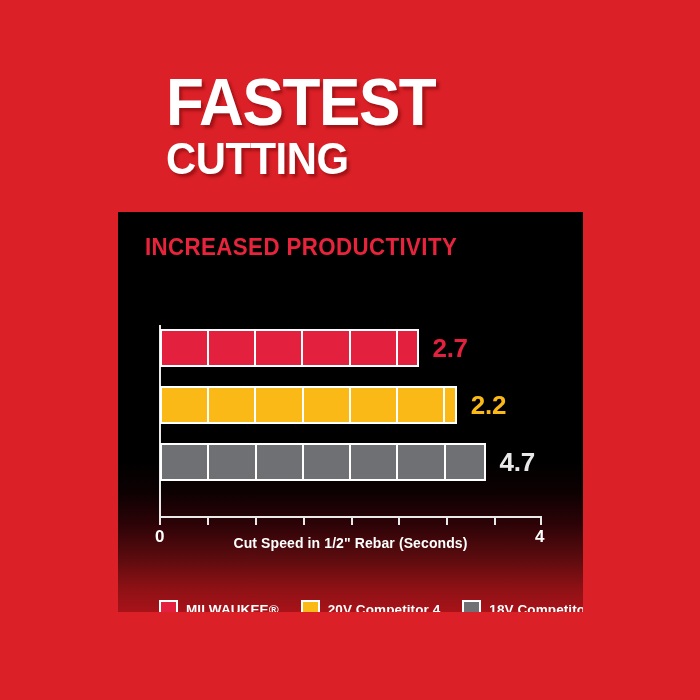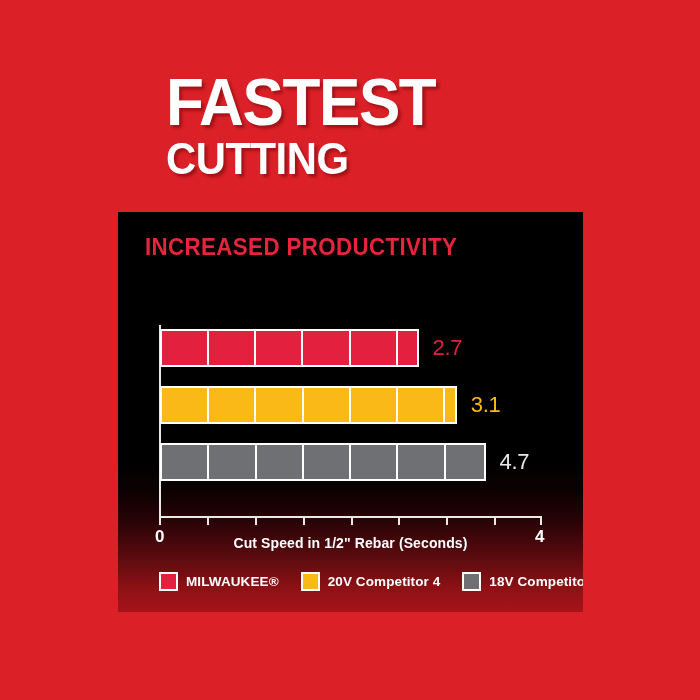--- a/index.html
+++ b/index.html
@@ -137,22 +137,22 @@
     box-sizing: border-box;
     border-right: 2px solid #ffffff;
   }
   .seg:last-child { border-right: none; }
 
   .bar-value {
     position: absolute;
     top: 50%;
     transform: translateY(-50%);
     font-family: "Liberation Sans Narrow", "Liberation Sans", sans-serif;
-    font-weight: 400;
-    font-size: 22px;
+    font-weight: 700;
+    font-size: 26px;
     letter-spacing: -0.3px;
     white-space: nowrap;
   }
 
   .axis-end-label {
     position: absolute;
     top: 202px;
     font-family: "Liberation Sans Narrow", "Liberation Sans", sans-serif;
     font-weight: 700;
     font-size: 17px;
@@ -177,20 +177,21 @@
     left: 41px;
     top: 360px;
     width: 400px;
     display: flex;
     align-items: center;
   }
   .legend-item {
     display: flex;
     align-items: center;
     margin-right: 22px;
+    margin-top: 28px;
   }
   .legend-swatch {
     width: 19px;
     height: 19px;
     box-sizing: border-box;
     border: 2px solid #ffffff;
     margin-right: 8px;
     flex: 0 0 auto;
   }
   .legend-label {
@@ -245,21 +246,21 @@
           <div class="bar-row" style="top: 61px; width: 336.825px;">
             <div class="bar" style="width: 296.825px; background: rgb(251, 185, 24);">
               <div class="seg" style="width: 47.875px; background: rgb(251, 185, 24);"></div>
               <div class="seg" style="width: 47.875px; background: rgb(251, 185, 24);"></div>
               <div class="seg" style="width: 47.875px; background: rgb(251, 185, 24);"></div>
               <div class="seg" style="width: 47.875px; background: rgb(251, 185, 24);"></div>
               <div class="seg" style="width: 47.875px; background: rgb(251, 185, 24);"></div>
               <div class="seg" style="width: 47.875px; background: rgb(251, 185, 24);"></div>
               <div class="seg" style="width: 9.575px; background: rgb(251, 185, 24);"></div>
             </div>
-            <div class="bar-value" style="left: 310.825px; color: rgb(251, 185, 24);">3.1</div>
+            <div class="bar-value" style="left: 310.825px; color: rgb(251, 185, 24);">2.2</div>
           </div>
           <div class="bar-row" style="top: 118px; width: 365.55px;">
             <div class="bar" style="width: 325.55px; background: rgb(110, 112, 115);">
               <div class="seg" style="width: 47.875px; background: rgb(110, 112, 115);"></div>
               <div class="seg" style="width: 47.875px; background: rgb(110, 112, 115);"></div>
               <div class="seg" style="width: 47.875px; background: rgb(110, 112, 115);"></div>
               <div class="seg" style="width: 47.875px; background: rgb(110, 112, 115);"></div>
               <div class="seg" style="width: 47.875px; background: rgb(110, 112, 115);"></div>
               <div class="seg" style="width: 47.875px; background: rgb(110, 112, 115);"></div>
               <div class="seg" style="width: 38.3px; background: rgb(110, 112, 115);"></div>

